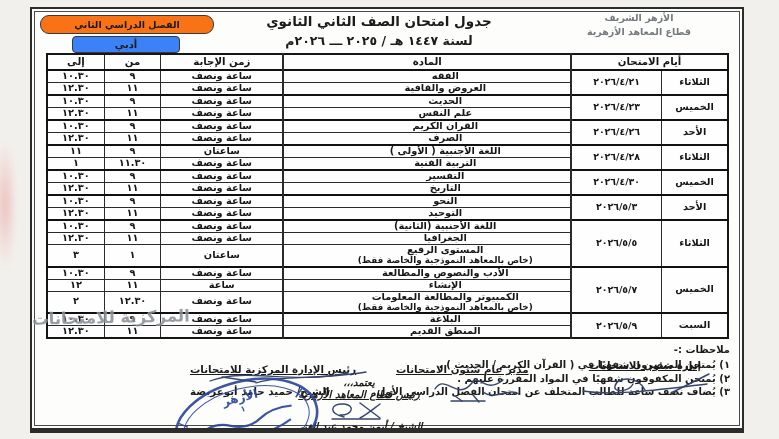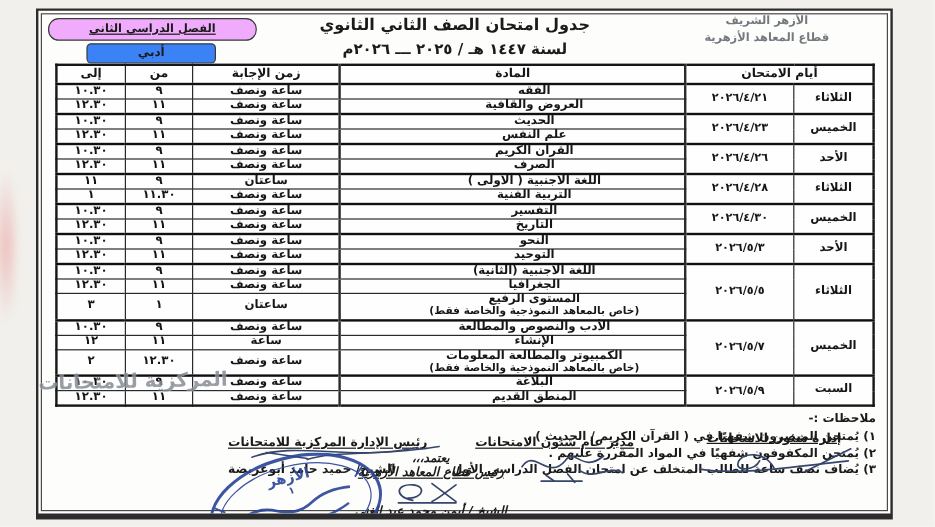--- a/index.html
+++ b/index.html
@@ -19,22 +19,22 @@
     box-sizing:border-box;background:#fdfdfb;
     border:2.5px solid #2c2c2c;border-bottom-width:5px;
     direction:rtl;overflow:hidden;color:#1b1b1b;
   }
   .doc::before{
     content:"";position:absolute;inset:2px;border:1px solid #4a4a4a;pointer-events:none;
   }
   
   .semester-box{
     position:absolute;left:8px;top:6px;width:172px;height:17px;
-    border:1.5px solid #3a3a3a;border-radius:9px;background:#f0abfc;
-    font-size:9.5px;font-weight:bold;text-align:center;line-height:17px;text-decoration:underline;
+    border:1.5px solid #3a3a3a;border-radius:9px;background:#f97316;
+    font-size:9.5px;font-weight:bold;text-align:center;line-height:17px;
   }
   .track-box{
     position:absolute;left:40px;top:27px;width:106px;height:15px;
     border:1.5px solid #3a3a3a;border-radius:4px;background:#3b82f6;
     font-size:10px;font-weight:bold;text-align:center;line-height:15px;
   }
   .title-block{
     position:absolute;right:198px;top:4px;width:330px;text-align:center;
     font-weight:bold;
   }

